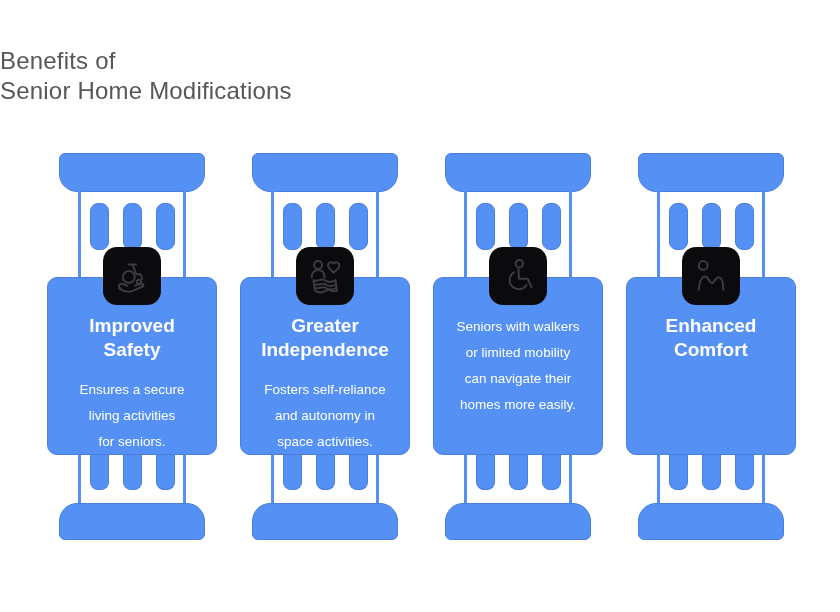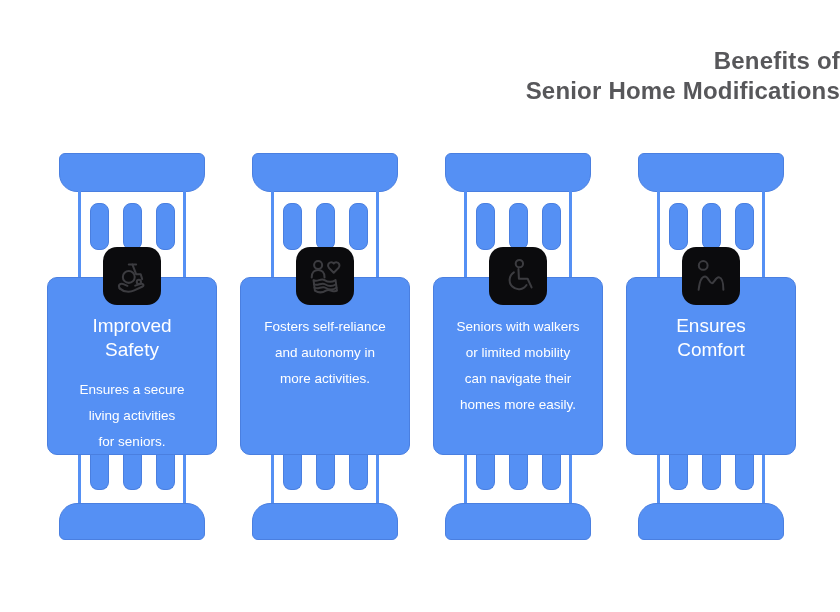--- a/index.html
+++ b/index.html
@@ -4,22 +4,22 @@
 <style>
   :root{
     --blue:#5590F4; --blue-edge:#4A7FE0; --heading-text:#57575A;
     --icon-box-bg:#0B0B0D; --icon-stroke:#3C3C40; --card-text:#FFFFFF; --canvas-bg:#FFFFFF;
   }
   *{box-sizing:border-box;margin:0;padding:0;}
   html,body{background:#fff;}
   body{font-family:"Liberation Sans",sans-serif;}
   .canvas{position:relative;width:840px;height:612px;background:var(--canvas-bg);overflow:hidden;}
 
-  .heading{position:absolute;top:46px;left:0;width:840px;text-align:right;
-    font-size:24px;font-weight:bold;line-height:30px;letter-spacing:.2px;
+  .heading{position:absolute;top:46px;left:0;width:840px;text-align:left;
+    font-size:24px;font-weight:normal;line-height:30px;letter-spacing:.2px;
     color:var(--heading-text);white-space:pre-line;}
 
   .column{position:absolute;top:153px;width:170px;height:387px;}
   .col-1{left:47px;} .col-2{left:240px;} .col-3{left:433px;} .col-4{left:626px;}
 
   .cap{position:absolute;left:12px;right:12px;background:var(--blue);
     border:1.5px solid var(--blue-edge);}
   .cap-top{top:0;height:39px;border-radius:6px 6px 18px 18px;}
   .cap-bottom{top:350px;height:37px;border-radius:18px 18px 6px 6px;}
 
@@ -36,21 +36,21 @@
 
   .icon-box{position:absolute;top:94px;left:50%;transform:translateX(-50%);
     width:58px;height:58px;background:var(--icon-box-bg);border-radius:14px;z-index:3;
     display:flex;align-items:center;justify-content:center;}
   .icon-box svg{stroke:var(--icon-stroke);fill:none;stroke-width:2.2;
     stroke-linecap:round;stroke-linejoin:round;}
 
   .card{position:absolute;top:124px;left:0;right:0;height:178px;background:var(--blue);
     border:1.5px solid var(--blue-edge);border-radius:10px;z-index:2;
     padding-top:36px;text-align:center;color:var(--card-text);}
-  .card-title{font-size:19px;font-weight:normal;line-height:24px;white-space:pre-line;
+  .card-title{font-size:19px;font-weight:bold;line-height:24px;white-space:pre-line;
     margin:0 auto 15px;max-width:150px;}
   .card-desc{font-size:13.5px;line-height:26px;white-space:pre-line;
     margin:0 auto;max-width:156px;}
 </style>
 </head>
 <body>
 
 <div class="canvas">
 
   <div class="heading">Benefits of
@@ -105,23 +105,25 @@
       <svg width="44" height="44" viewBox="0 0 48 48">
         <circle cx="16.5" cy="12" r="4.4"></circle>
         <path d="M9.5 25.5 c0 -5.5 3.2 -8 7 -8 s7 2.5 7 8"></path>
         <path d="M33.5 20.5 l-5.2 -5.4 c-2.2 -2.3 -0.6 -6.1 2.6 -6.1 c1.3 0 2.1 0.6 2.6 1.4 c0.5 -0.8 1.4 -1.4 2.7 -1.4 c3.2 0 4.8 3.8 2.6 6.1 z"></path>
         <path d="M11.5 28.5 c4 2.5 8 -2.5 12 0 s8 2.5 12 0 l1.5 11.5 c-4 2.5 -8 -2.5 -12 0 s-8 2.5 -12 0 z"></path>
         <path d="M12 33 c4 2.5 8 -2.5 12 0 s8 2.5 12 0"></path>
         <path d="M12.5 36.8 c4 2.5 8 -2.5 12 0 s8 2.5 12 0"></path>
       </svg>
     </div>
     <div class="card">
+      <div class="card-title">Greater
+Independence</div>
       <div class="card-desc">Fosters self-reliance
 and autonomy in
-more activities.</div>
+space activities.</div>
     </div>
     <div class="pillar-row bottom">
       <div class="pillar"></div>
         <div class="pillar"></div>
         <div class="pillar"></div>
     </div>
     <div class="rod bl"></div>
     <div class="rod br"></div>
     <div class="cap cap-bottom"></div>
   </div>
@@ -167,21 +169,21 @@
         <div class="pillar"></div>
         <div class="pillar"></div>
     </div>
     <div class="icon-box">
       <svg width="44" height="44" viewBox="0 0 48 48">
         <circle cx="15.5" cy="12.5" r="4.8"></circle>
         <path d="M10.5 39 c1 -9 3.8 -14.5 7 -14.5 c3.5 0 4.6 7.3 7.5 7.3 c2.6 0 4.2 -7.3 8 -6.3 c3.4 0.9 4.5 8.5 4.5 13.5"></path>
       </svg>
     </div>
     <div class="card">
-      <div class="card-title">Ensures
+      <div class="card-title">Enhanced
 Comfort</div>
     </div>
     <div class="pillar-row bottom">
       <div class="pillar"></div>
         <div class="pillar"></div>
         <div class="pillar"></div>
     </div>
     <div class="rod bl"></div>
     <div class="rod br"></div>
     <div class="cap cap-bottom"></div>

